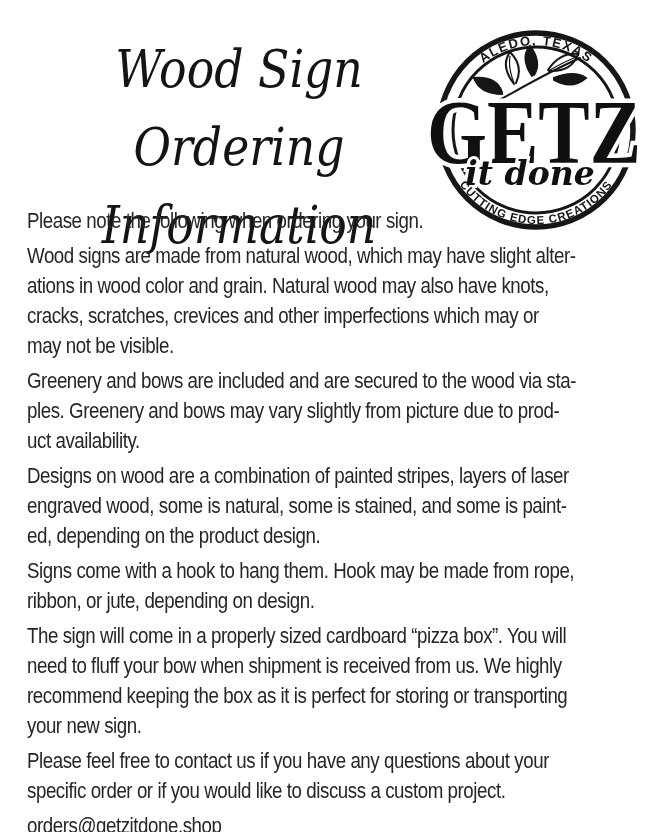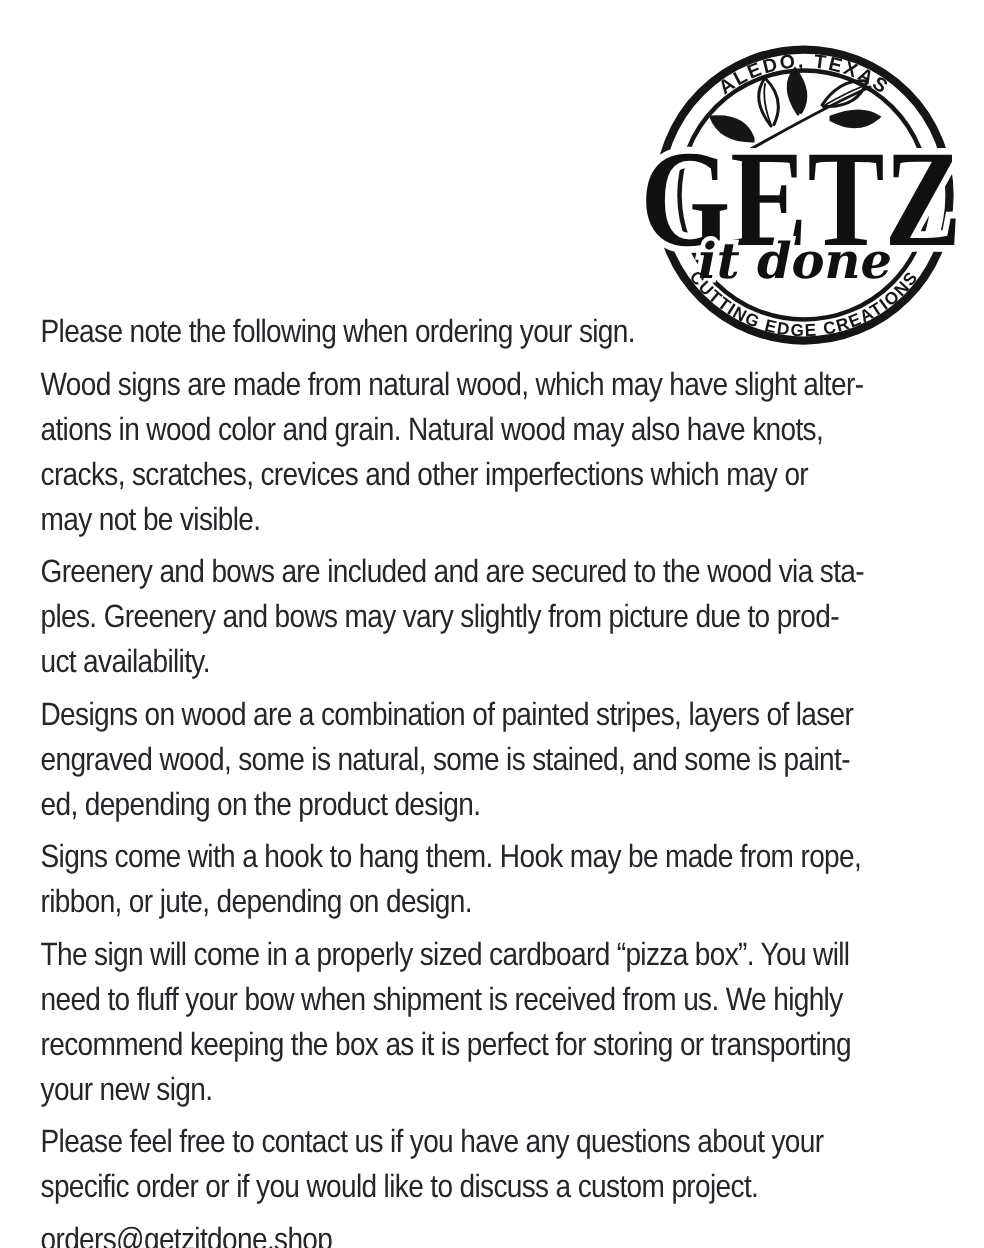--- a/index.html
+++ b/index.html
@@ -56,20 +56,24 @@
   }
   .para { margin: 0 0 5px 0; }
   .line { white-space: nowrap; }
   .email-line { white-space: nowrap; }
 </style>
 </head>
 <body>
 
 <div class="page">
 
+  <div class="title">
+    <div class="title-line1">Wood Sign</div>
+    <div class="title-line2">Ordering Information</div>
+  </div>
 
   <svg class="logo" viewBox="0 0 232 216" xmlns="http://www.w3.org/2000/svg">
     <circle cx="118" cy="110" r="97" fill="none" stroke="#161616" stroke-width="5.5"></circle>
     <circle cx="118" cy="110" r="83" fill="none" stroke="#161616" stroke-width="3"></circle>
 
     <defs>
       <path id="arcTop" d="M 41 74 A 85 85 0 0 1 195 74" fill="none"></path>
       <path id="arcBottom" d="M 41 164 A 94 94 0 0 0 195 164" fill="none"></path>
     </defs>
 

